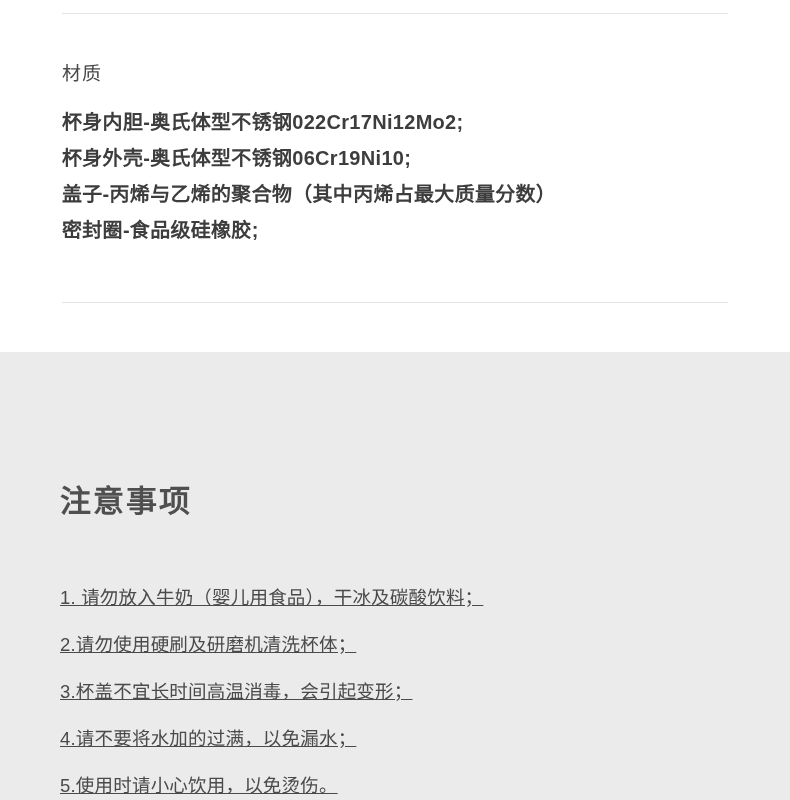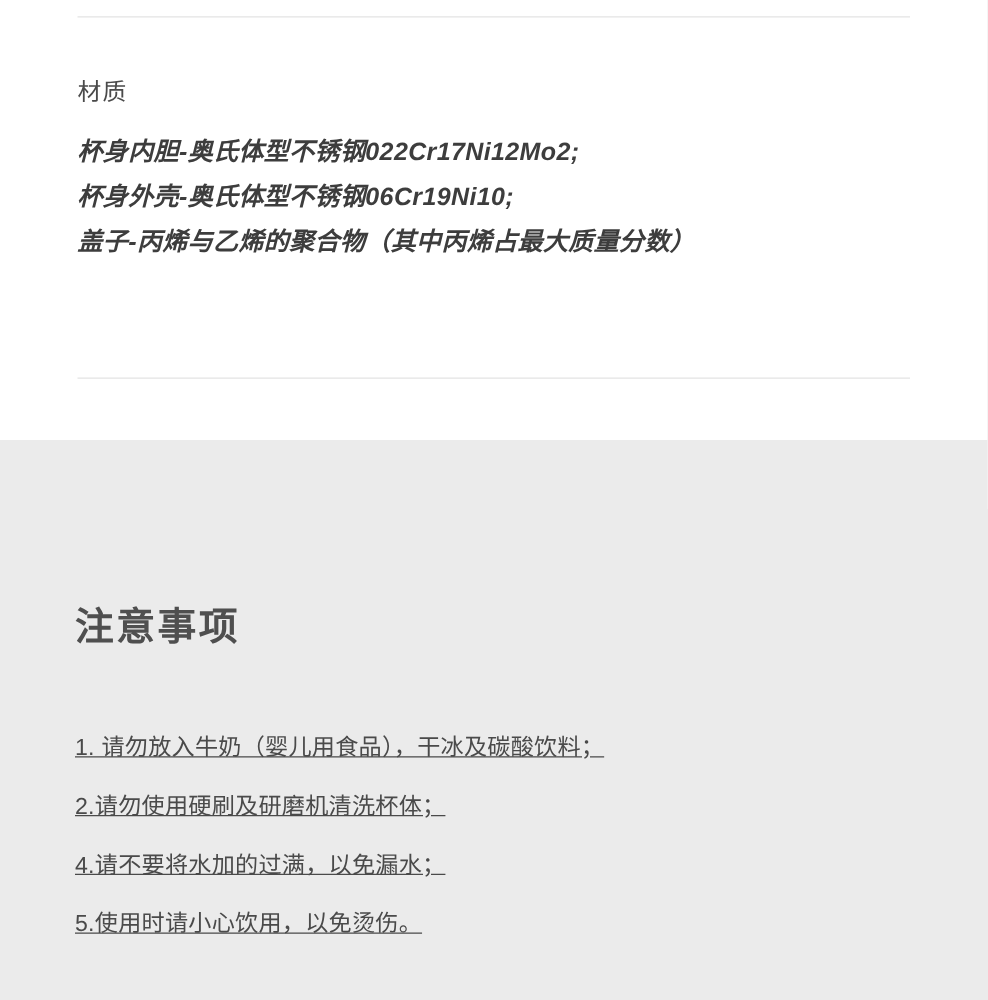--- a/index.html
+++ b/index.html
@@ -64,21 +64,20 @@
     right: 40px;
   }
 
   .material-lines .mline {
     font-size: 20px;
     font-weight: bold;
     color: #3d3d3d;
     line-height: 36px;
     letter-spacing: 0.3px;
     white-space: nowrap;
-    font-style: italic;
   }
 
   
   .section-notice {
     position: absolute;
     top: 352px;
     left: 0;
     width: 790px;
     height: 448px;
     background: #ebebeb;
@@ -117,29 +116,31 @@
 
   <div class="section-material">
     <div class="rule-top"></div>
 
     <div class="material-title">材质</div>
 
     <div class="material-lines">
       <div class="mline">杯身内胆-奥氏体型不锈钢022Cr17Ni12Mo2;</div>
       <div class="mline">杯身外壳-奥氏体型不锈钢06Cr19Ni10;</div>
       <div class="mline">盖子-丙烯与乙烯的聚合物（其中丙烯占最大质量分数）</div>
+      <div class="mline">密封圈-食品级硅橡胶;</div>
     </div>
 
     <div class="rule-bottom"></div>
   </div>
 
   <div class="section-notice">
     <div class="notice-title">注意事项</div>
 
     <div class="notice-list">
       <div class="nitem">1. 请勿放入牛奶（婴儿用食品），干冰及碳酸饮料；</div>
       <div class="nitem">2.请勿使用硬刷及研磨机清洗杯体；</div>
+      <div class="nitem">3.杯盖不宜长时间高温消毒，会引起变形；</div>
       <div class="nitem">4.请不要将水加的过满，以免漏水；</div>
       <div class="nitem">5.使用时请小心饮用，以免烫伤。</div>
     </div>
   </div>
 
 </div>
 
 </body></html>

